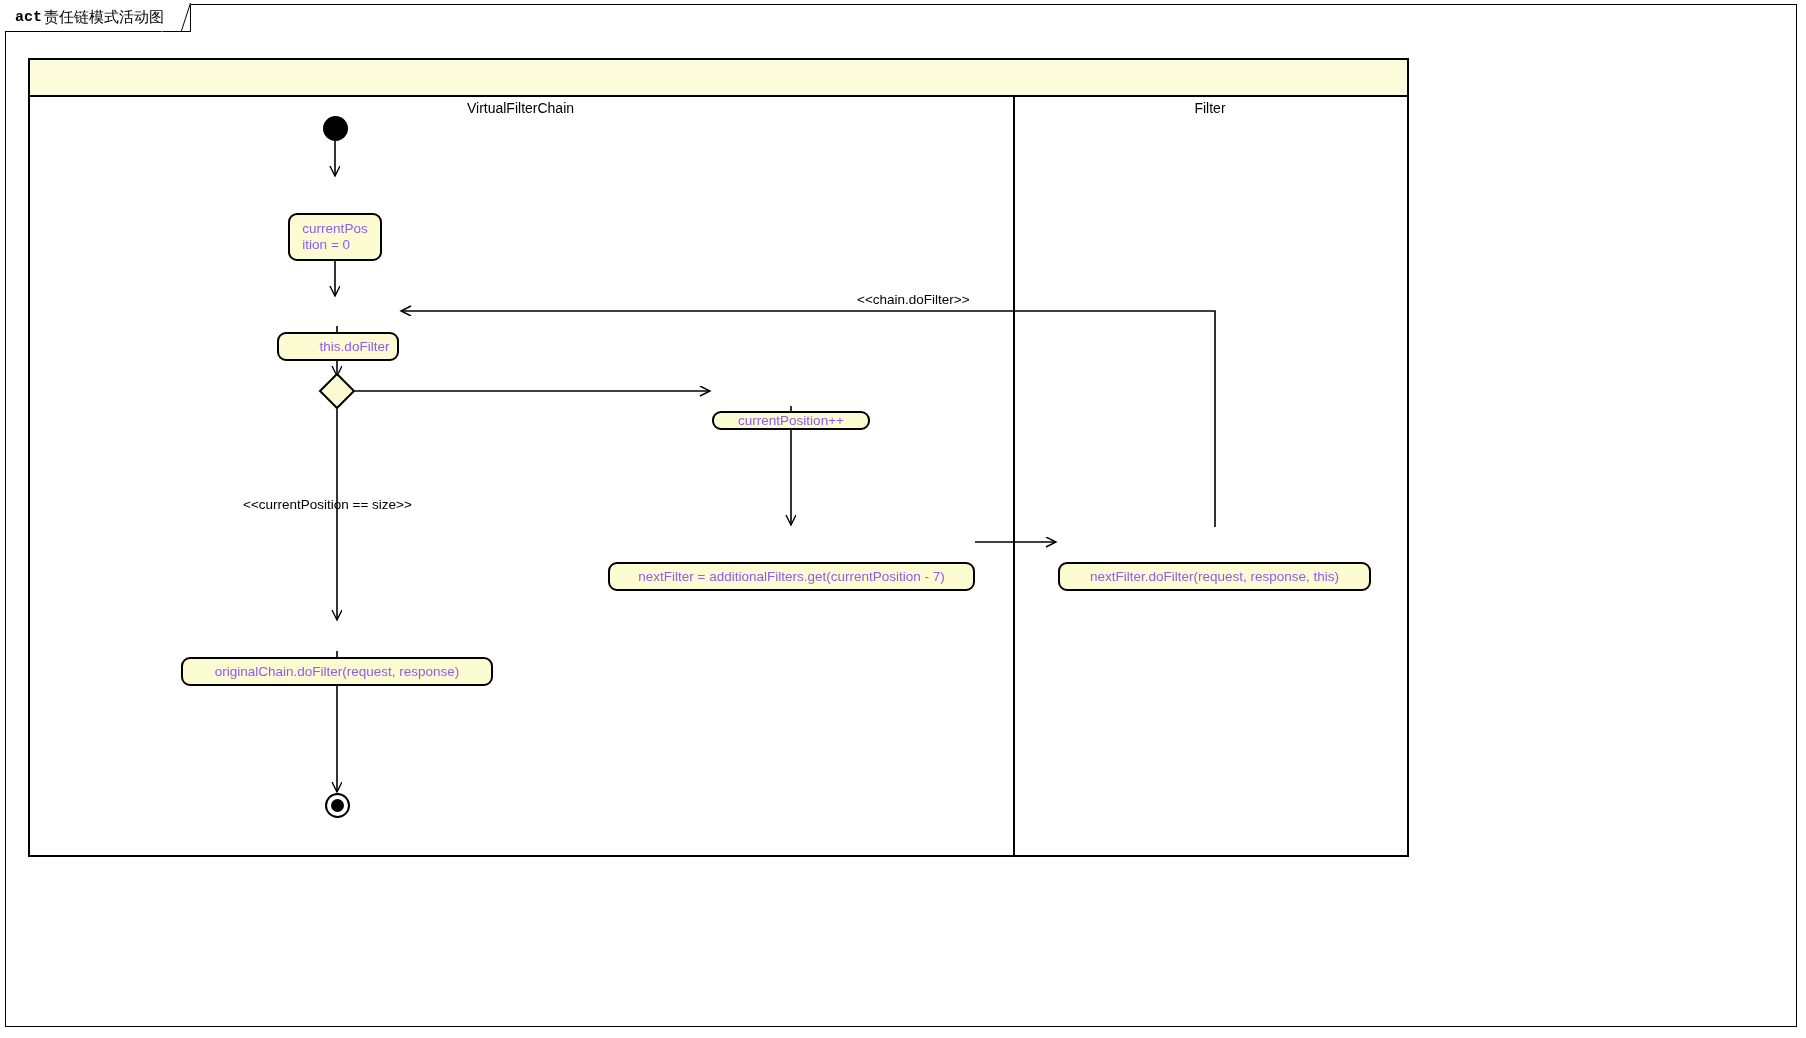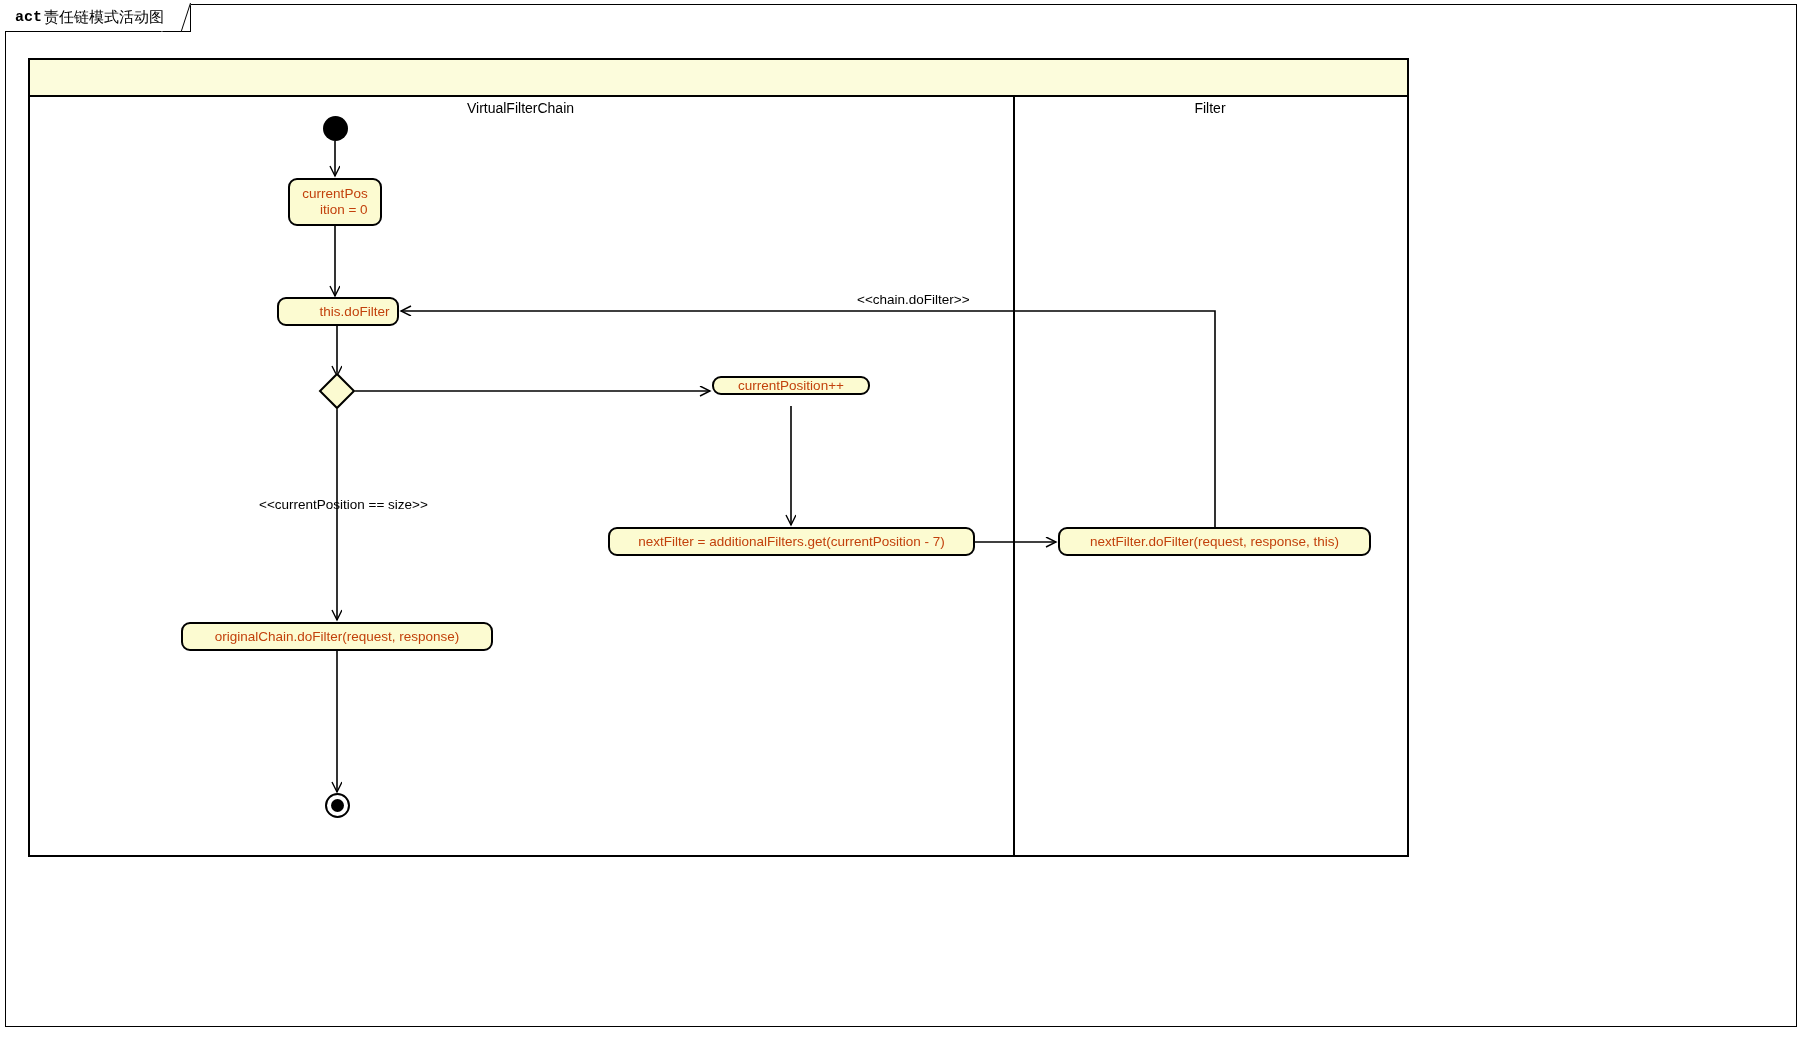--- a/index.html
+++ b/index.html
@@ -113,26 +113,27 @@
   
   .node {
     position: absolute;
     background: #fcfbd1;
     border: 2px solid #000000;
     border-radius: 9px;
     box-sizing: border-box;
     display: flex;
     align-items: center;
     justify-content: center;
-    text-align: right;
+    text-align: left;
     font-size: 13.5px;
-    color: #c2410c;
+    color: #8b5cf6;
     line-height: 1.18;
     white-space: pre-line;
     padding: 0 6px;
+    margin-top: 35px;
   }
 
   .init-node {
     position: absolute;
     width: 25px;
     height: 25px;
     border-radius: 50%;
     background: #000000;
   }
   .final-node {
@@ -246,15 +247,15 @@
   <div class="node" style="left:608px; top:527px; width:367px; height:29px;">nextFilter = additionalFilters.get(currentPosition - 7)</div>
 
   <div class="node" style="left:1058px; top:527px; width:313px; height:29px;">nextFilter.doFilter(request, response, this)</div>
 
   <div class="node" style="left:181px; top:622px; width:312px; height:29px;">originalChain.doFilter(request, response)</div>
 
   <div class="final-node" style="left:325px; top:793px;"></div>
 
   <div class="edge-label" style="left:857px; top:292px;">&lt;&lt;chain.doFilter&gt;&gt;</div>
 
-  <div class="edge-label" style="left:243px; top:497px;margin-left:16px;">&lt;&lt;currentPosition == size&gt;&gt;</div>
+  <div class="edge-label" style="left:243px; top:497px;">&lt;&lt;currentPosition == size&gt;&gt;</div>
 
 </div>
 
 </body></html>

